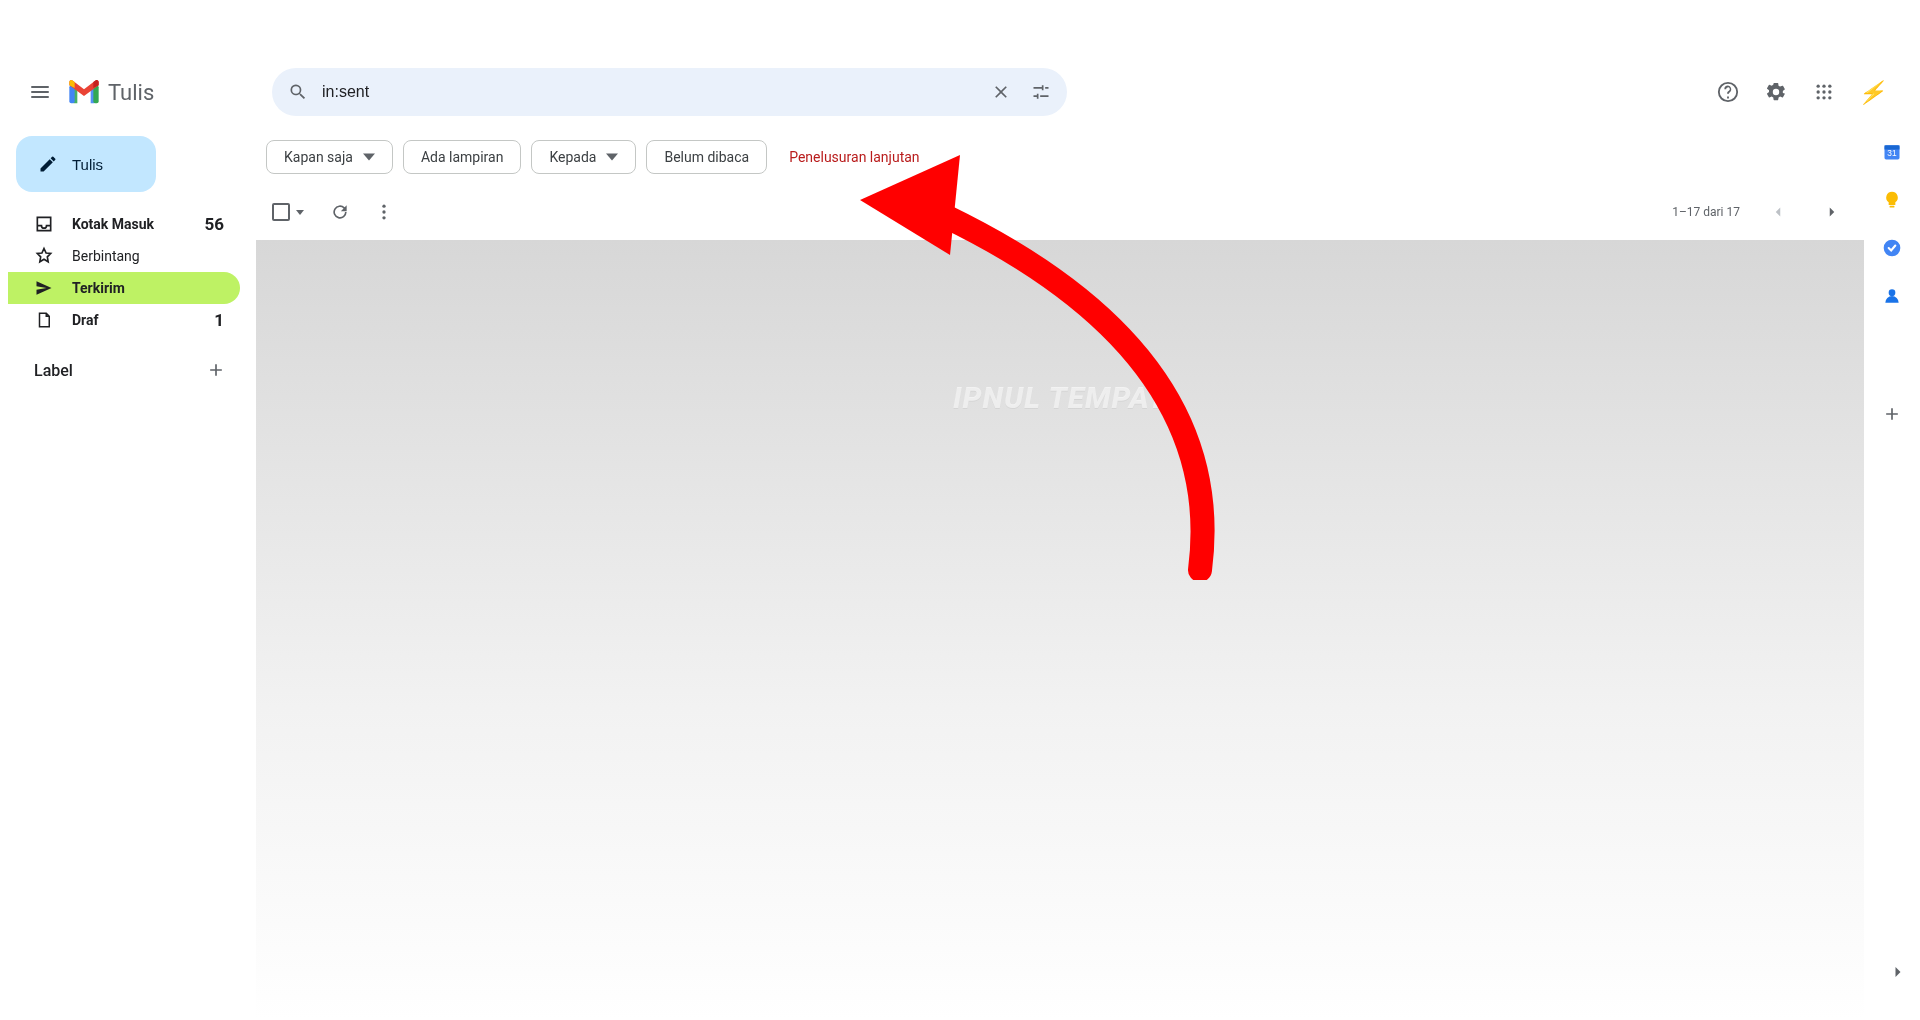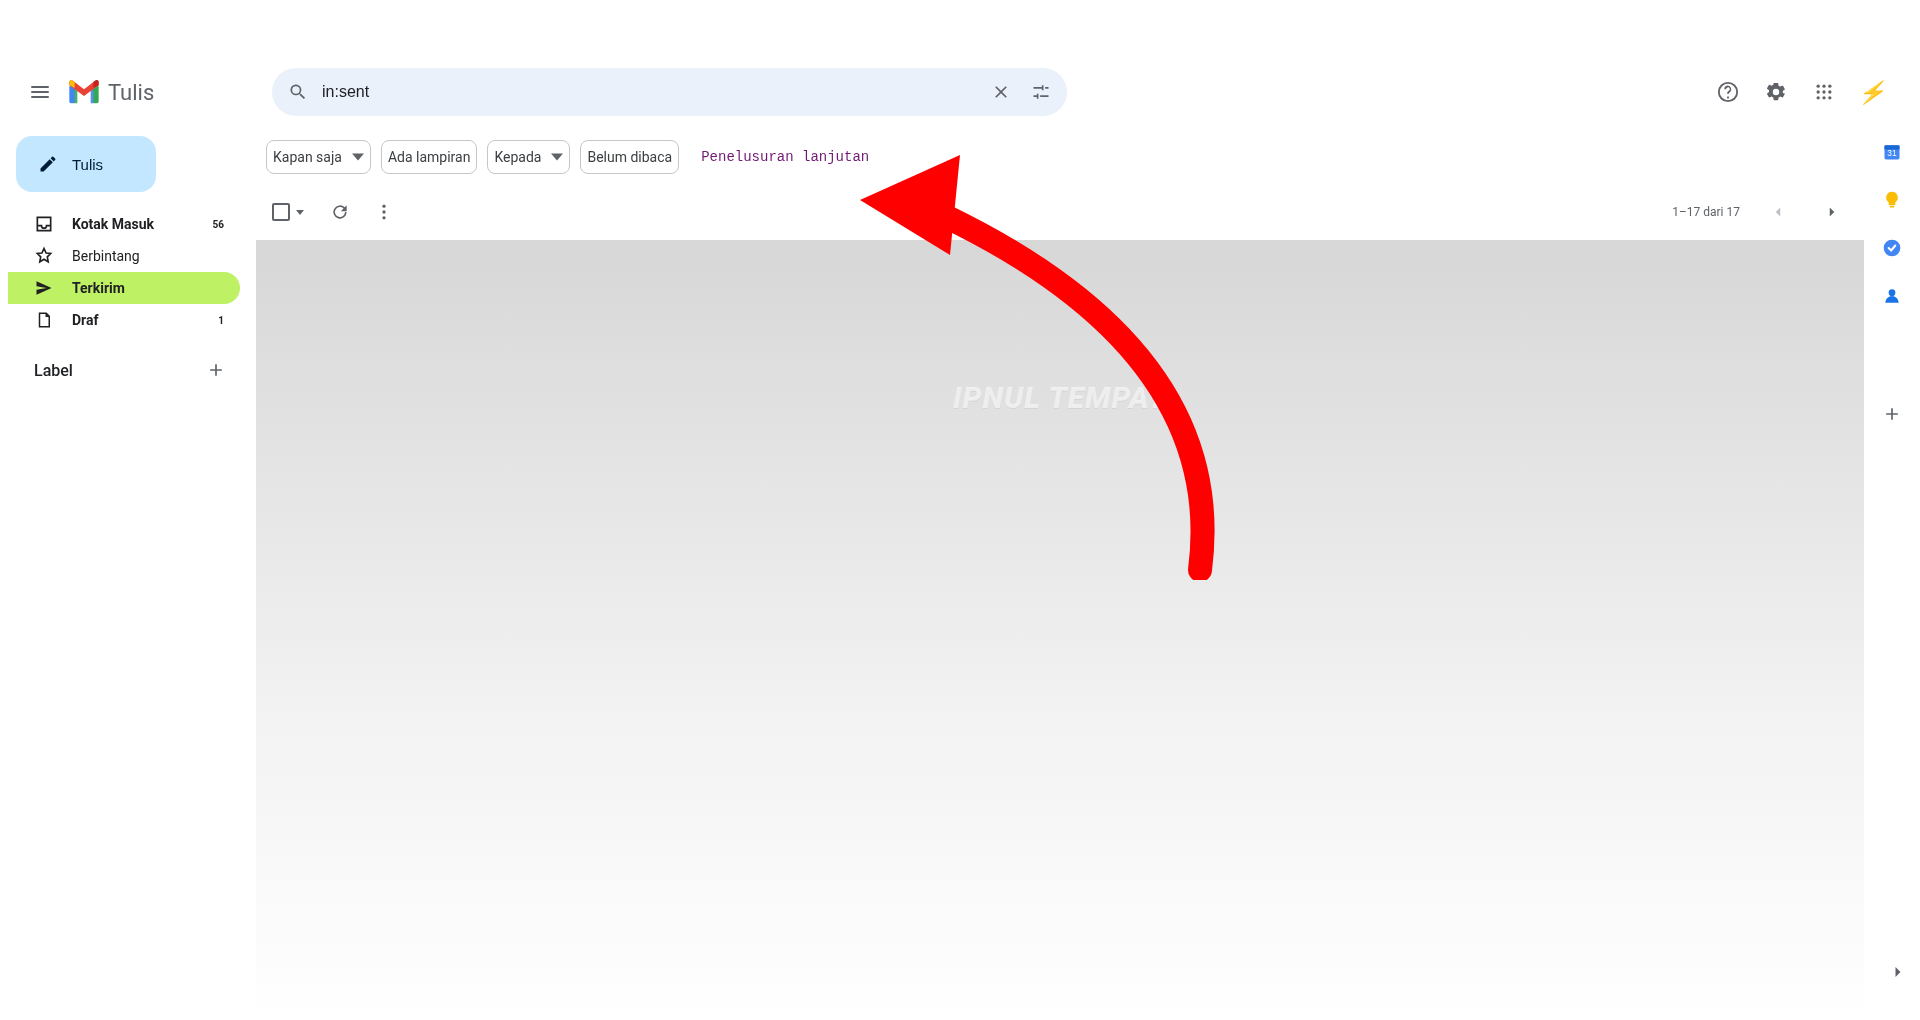--- a/index.html
+++ b/index.html
@@ -154,21 +154,21 @@
     background:#bef264;
     font-weight:700;
   }
   .nav-item .nav-icon {
     width:20px; height:20px;
     display:flex; align-items:center; justify-content:center;
     margin-right:18px;
     color:inherit;
   }
   .nav-item .nav-label { flex:1; }
-  .nav-item .nav-count { font-size:10px; color:#5f6368; }
+  .nav-item .nav-count { font-size:17px; color:#5f6368; }
   .nav-item.bold { font-weight:700; }
   .nav-item.bold .nav-count { color:#202124; font-weight:700; }
 
   .label-header {
     display:flex;
     align-items:center;
     justify-content:space-between;
     padding: 20px 18px 8px 26px;
     font-size:16px;
     color:#202124;
@@ -199,32 +199,31 @@
     gap:10px;
     padding: 16px 10px 14px 10px;
   }
   .chip {
     display:flex;
     align-items:center;
     gap:10px;
     border:1px solid #c4c7c5;
     background:#fff;
     border-radius:8px;
-    padding: 8px 6px;
+    padding: 8px 17px;
     font-size:14px;
     color:#3c4043;
     cursor:pointer;
   }
   .chip svg { width:12px; height:12px; color:#5f6368; }
   .adv-search-link {
-    color:#701a75;
+    color:#b91c1c;
     font-size:14px;
     margin-left:12px;
     cursor:pointer;
-    font-family:Liberation Mono, monospace;
   }
 
   .toolbar-row {
     display:flex;
     align-items:center;
     padding: 6px 16px 10px 16px;
   }
   .select-box {
     display:flex;
     align-items:center;

